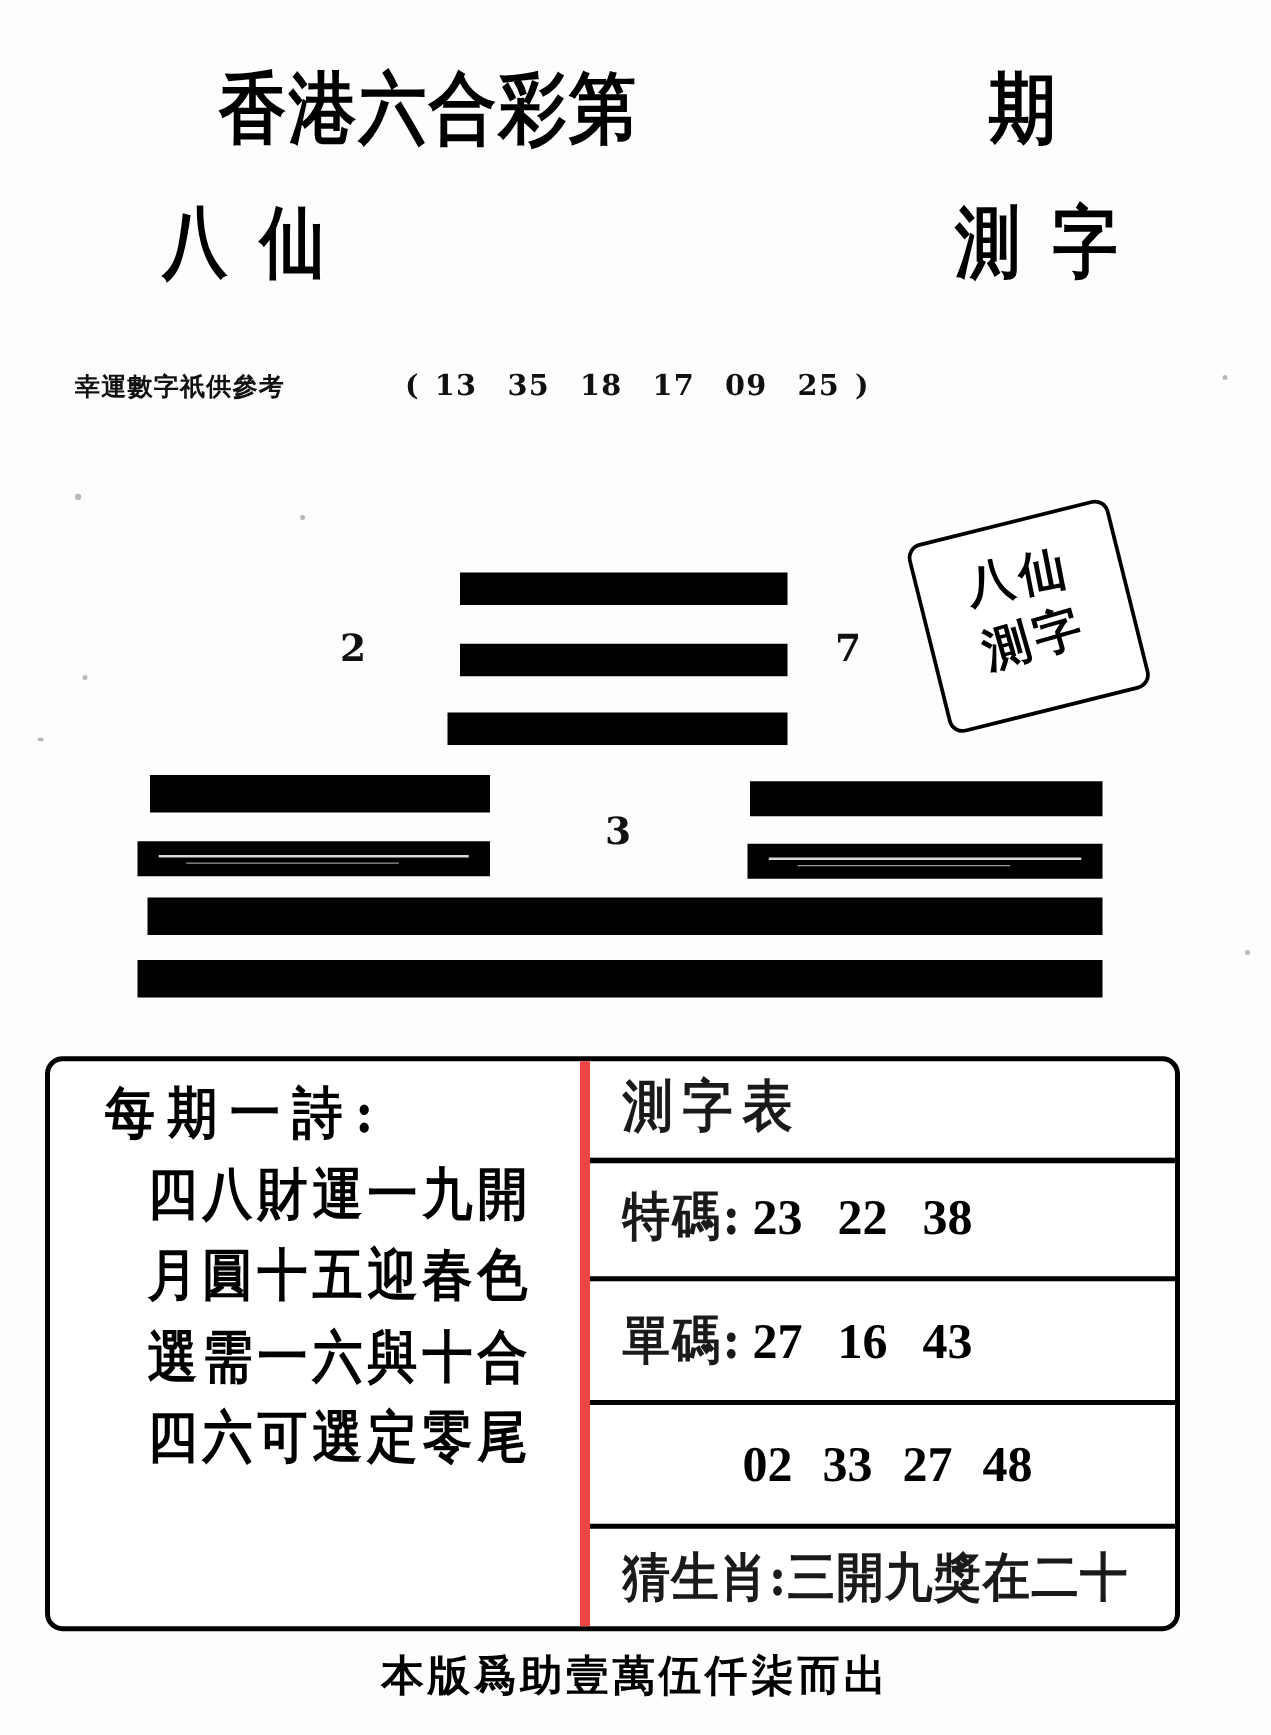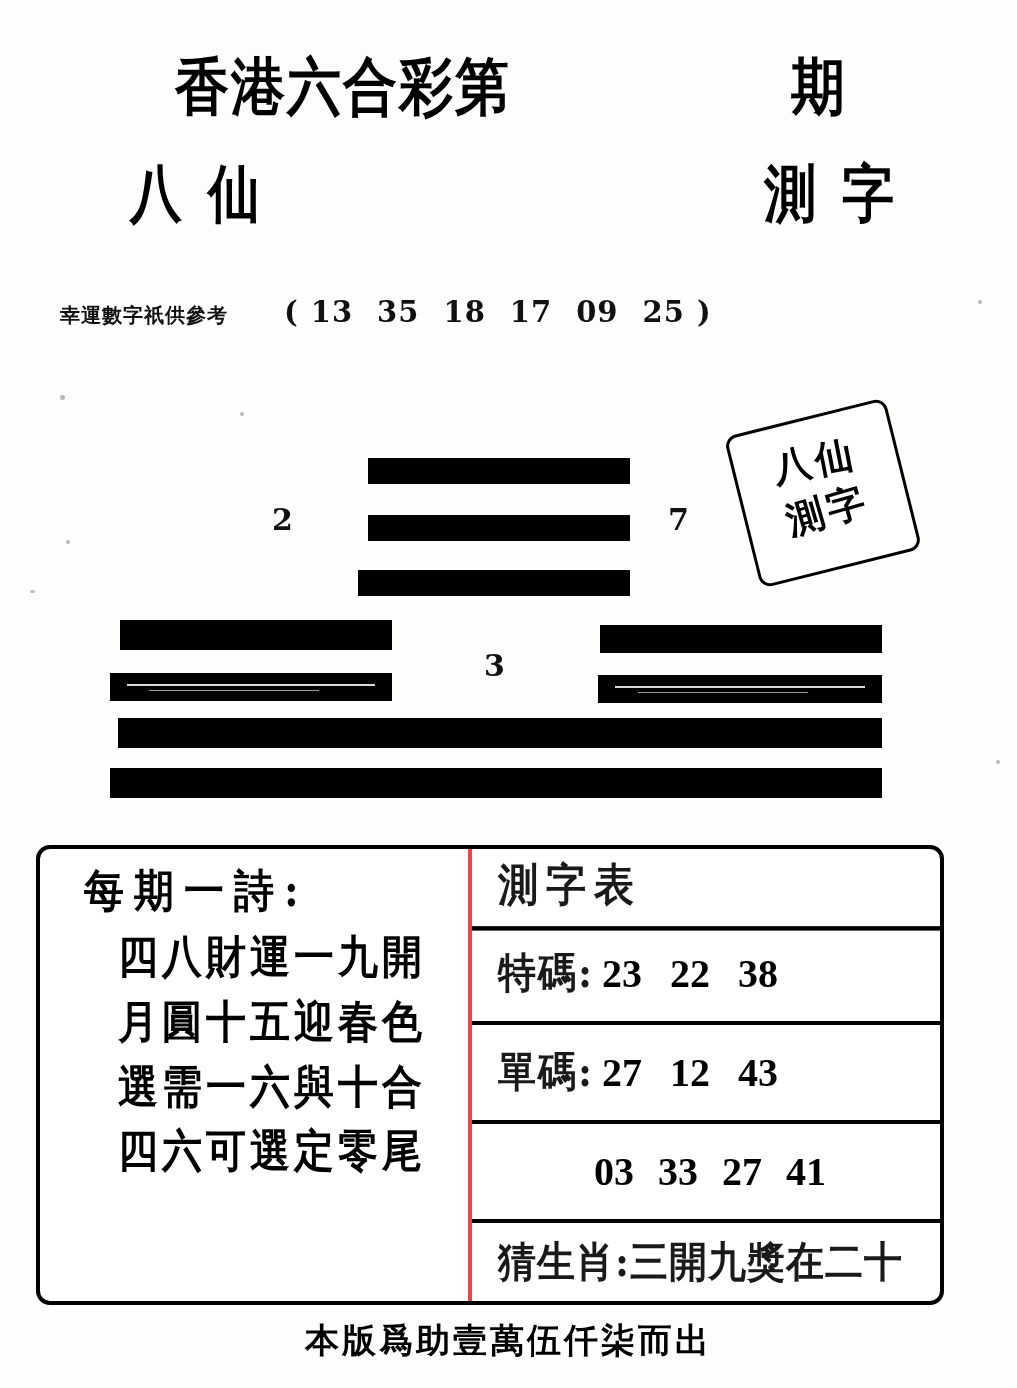--- a/index.html
+++ b/index.html
@@ -79,23 +79,23 @@
   }
   .lucky-label {
     font-family: "DejaVu Serif", serif;
     font-size: 20px;
     font-weight: bold;
     letter-spacing: 1px;
     color: #111;
     white-space: nowrap;
   }
   .lucky-nums {
-    margin-left: 56px;
-    font-family: "DejaVu Serif", serif;
-    font-size: 29px;
+    margin-left: 96px;
+    font-family: "DejaVu Serif", serif;
+    font-size: 23px;
     font-weight: bold;
     color: #111;
     letter-spacing: 1px;
     white-space: nowrap;
   }
   .lucky-nums span.n { margin: 0 12px; }
 
   
   .bars {
     position: absolute;
@@ -173,21 +173,21 @@
     height: 460px;
     border: 4px solid #000;
     border-radius: 14px;
     box-sizing: border-box;
     display: flex;
     background: #fff;
   }
   .box-left {
     width: 432px;
     box-sizing: border-box;
-    border-right: 4px solid #ef4444;
+    border-right: 8px solid #ef4444;
     padding: 14px 0 0 0;
   }
   .box-right {
     flex: 1;
     box-sizing: border-box;
     display: flex;
     flex-direction: column;
   }
   .poem-title {
     font-family: "DejaVu Serif", serif;
@@ -378,28 +378,28 @@
       <div class="rr rr-row b">
         <span class="rr-label">特碼:</span>
         <span class="rr-nums">
           <span class="n">23</span><span class="n">22</span><span class="n">38</span>
         </span>
       </div>
 
       <div class="rr rr-row b">
         <span class="rr-label">單碼:</span>
         <span class="rr-nums">
-          <span class="n">27</span><span class="n">12</span><span class="n">43</span>
+          <span class="n">27</span><span class="n">16</span><span class="n">43</span>
         </span>
       </div>
 
       <div class="rr rr-row b">
         <span class="rr-label"></span>
         <span class="rr-nums indent">
-          <span class="n">03</span><span class="n">33</span><span class="n">27</span><span class="n">41</span>
+          <span class="n">02</span><span class="n">33</span><span class="n">27</span><span class="n">48</span>
         </span>
       </div>
 
       <div class="rr rr-zodiac">
         <span>猜生肖:</span>
           <span>三開九獎在二十</span>
       </div>
     </div>
   </div>
 

